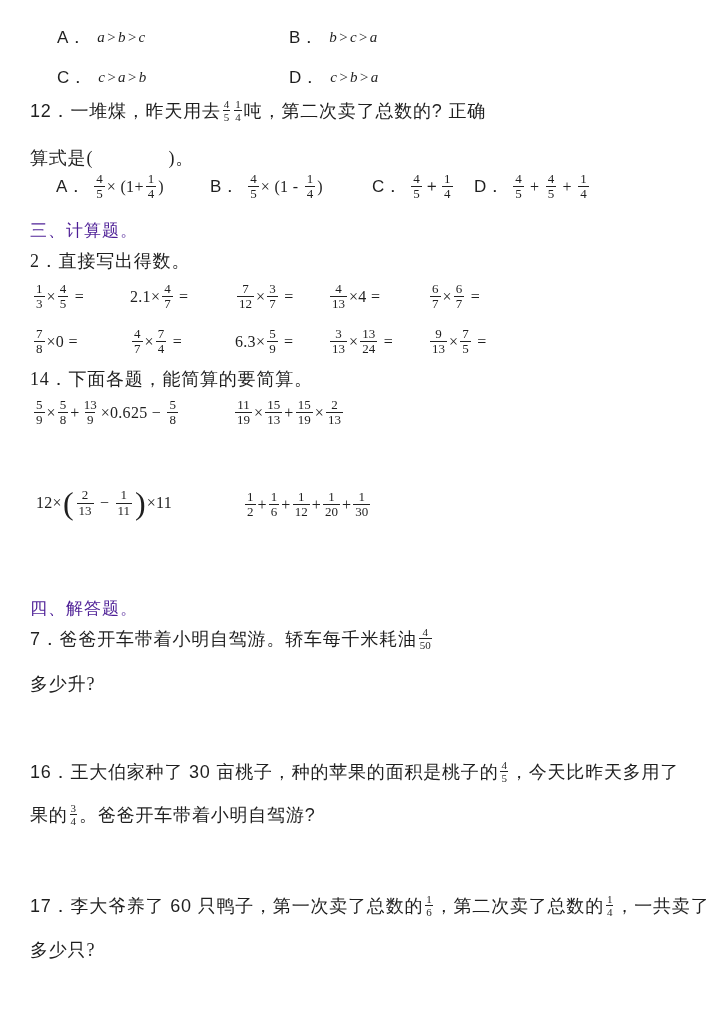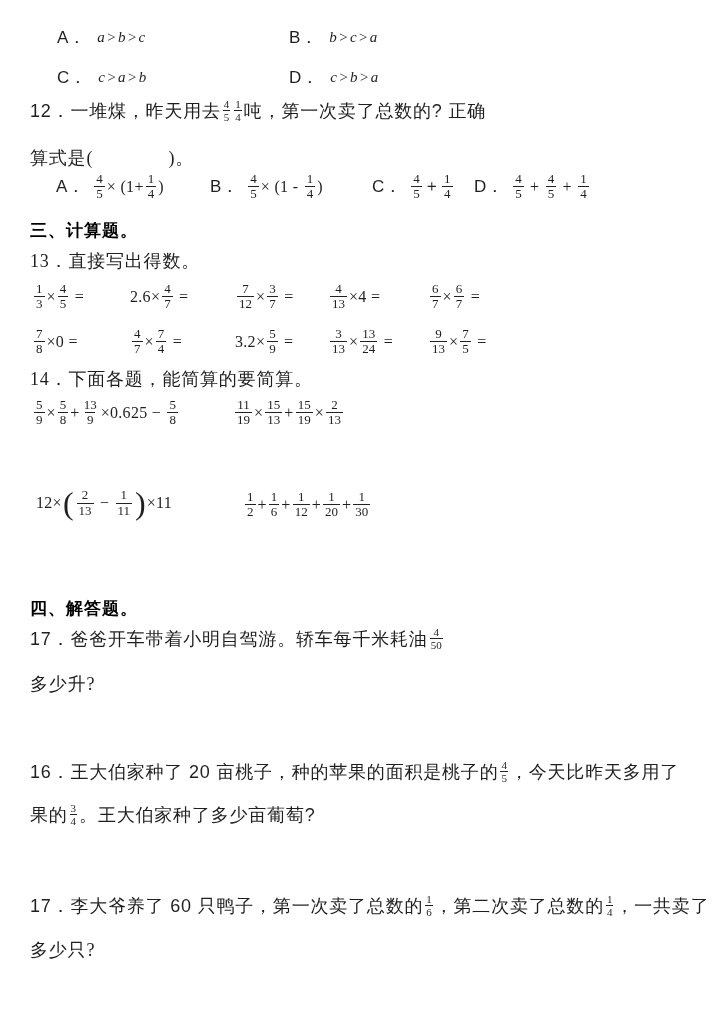--- a/index.html
+++ b/index.html
@@ -8,21 +8,21 @@
     position:relative; width:724px; height:1024px; margin:0 auto;
     background:#ffffff; color:#1f1f1f; overflow:hidden;
     font-family:"Liberation Sans", sans-serif;
   }
   .abs { position:absolute; white-space:nowrap; }
   .expr { display:inline-flex; align-items:center; }
   .tk { white-space:pre; }
   .cjk { font-size:18px; }
   .cjk .tk { letter-spacing:0.8px; }
   .plain { font-size:18px; letter-spacing:0.8px;font-family:Liberation Serif, serif; }
-  .sec-title { font-size:17px; font-weight:bold; color:#000000; letter-spacing:1px; }
+  .sec-title { font-size:17px; font-weight:normal; color:#4c1d95; letter-spacing:1px; }
   .math { font-family:"Liberation Serif", serif; font-size:16px; }
   .math .tk { letter-spacing:0.3px; }
   .imath { font-family:"Liberation Serif", serif; font-style:italic; font-size:15px; letter-spacing:1.5px; }
   .opt { display:inline-flex; align-items:center; }
   .optletter { font-family:"Liberation Sans", sans-serif; font-size:17px; font-style:normal; margin-right:12px; color:#1f1f1f; }
   .opt12 .optletter { margin-right:8px; }
   .frac {
     display:inline-flex; flex-direction:column; align-items:center;
     line-height:1.1; font-family:"Liberation Serif", serif; margin:0 2px; font-style:normal;
   }
@@ -56,21 +56,21 @@
   <div class="abs cjk expr" style="left:30px; top:98px">
       <span class="tk">12．一堆煤，昨天用去</span>
       <span class="frac">
         <span class="fn">4</span>
         <span class="fd">5</span>
       </span>
       <span class="frac">
         <span class="fn">1</span>
         <span class="fd">4</span>
       </span>
-      <span class="tk">吨，第一次卖了总数的? 正确</span>
+      <span class="tk">吨，第二次卖了总数的? 正确</span>
     </div>
   <div class="abs plain" style="left:30px; top:146px">算式是(　　　　)。</div>
 
   <div class="abs opt opt12 math" style="left:56px; top:172px">
     <span class="optletter">A．</span>
     <span class="expr">
         <span class="frac">
           <span class="fn">4</span>
           <span class="fd">5</span>
         </span>
@@ -126,36 +126,36 @@
         <span class="tk"> + </span>
         <span class="frac">
           <span class="fn">1</span>
           <span class="fd">4</span>
         </span>
       </span>
   </div>
 
   <div class="abs sec-title" style="left:30px; top:219px">三、计算题。</div>
 
-  <div class="abs plain" style="left:30px; top:249px">13．直接写出得数。</div>
+  <div class="abs plain" style="left:30px; top:249px">2．直接写出得数。</div>
 
   <div class="abs math expr" style="left:32px;  top:282px">
       <span class="frac">
         <span class="fn">1</span>
         <span class="fd">3</span>
       </span>
       <span class="tk">×</span>
       <span class="frac">
         <span class="fn">4</span>
         <span class="fd">5</span>
       </span>
       <span class="tk"> =</span>
     </div>
   <div class="abs math expr" style="left:130px; top:282px">
-      <span class="tk">2.6×</span>
+      <span class="tk">2.1×</span>
       <span class="frac">
         <span class="fn">4</span>
         <span class="fd">7</span>
       </span>
       <span class="tk"> =</span>
     </div>
   <div class="abs math expr" style="left:235px; top:282px">
       <span class="frac">
         <span class="fn">7</span>
         <span class="fd">12</span>
@@ -200,21 +200,21 @@
         <span class="fd">7</span>
       </span>
       <span class="tk">×</span>
       <span class="frac">
         <span class="fn">7</span>
         <span class="fd">4</span>
       </span>
       <span class="tk"> =</span>
     </div>
   <div class="abs math expr" style="left:235px; top:327px">
-      <span class="tk">3.2×</span>
+      <span class="tk">6.3×</span>
       <span class="frac">
         <span class="fn">5</span>
         <span class="fd">9</span>
       </span>
       <span class="tk"> =</span>
     </div>
   <div class="abs math expr" style="left:328px; top:327px">
       <span class="frac">
         <span class="fn">3</span>
         <span class="fd">13</span>
@@ -320,43 +320,43 @@
       <span class="tk">+</span>
       <span class="frac">
         <span class="fn">1</span>
         <span class="fd">30</span>
       </span>
     </div>
 
   <div class="abs sec-title" style="left:30px; top:597px">四、解答题。</div>
 
   <div class="abs cjk expr" style="left:30px; top:626px">
-      <span class="tk">17．爸爸开车带着小明自驾游。轿车每千米耗油</span>
+      <span class="tk">7．爸爸开车带着小明自驾游。轿车每千米耗油</span>
       <span class="frac">
         <span class="fn">4</span>
         <span class="fd">50</span>
       </span>
     </div>
   <div class="abs plain" style="left:30px; top:672px">多少升?</div>
 
   <div class="abs cjk expr" style="left:30px; top:759px">
-      <span class="tk">16．王大伯家种了 20 亩桃子，种的苹果的面积是桃子的</span>
+      <span class="tk">16．王大伯家种了 30 亩桃子，种的苹果的面积是桃子的</span>
       <span class="frac">
         <span class="fn">4</span>
         <span class="fd">5</span>
       </span>
       <span class="tk">，今天比昨天多用了</span>
     </div>
   <div class="abs cjk expr" style="left:30px; top:802px">
       <span class="tk">果的</span>
       <span class="frac">
         <span class="fn">3</span>
         <span class="fd">4</span>
       </span>
-      <span class="tk">。王大伯家种了多少亩葡萄?</span>
+      <span class="tk">。爸爸开车带着小明自驾游?</span>
     </div>
 
   <div class="abs cjk expr" style="left:30px; top:893px">
       <span class="tk">17．李大爷养了 60 只鸭子，第一次卖了总数的</span>
       <span class="frac">
         <span class="fn">1</span>
         <span class="fd">6</span>
       </span>
       <span class="tk">，第二次卖了总数的</span>
       <span class="frac">

